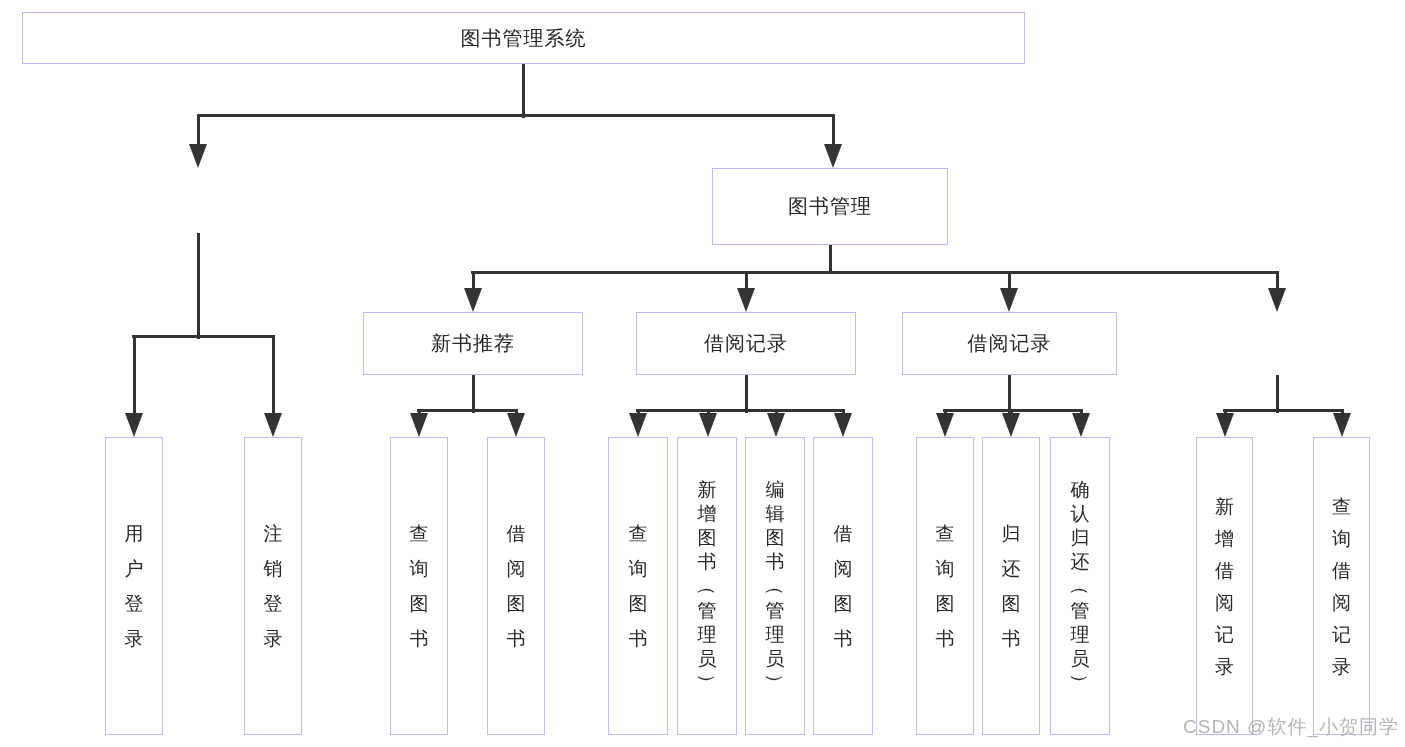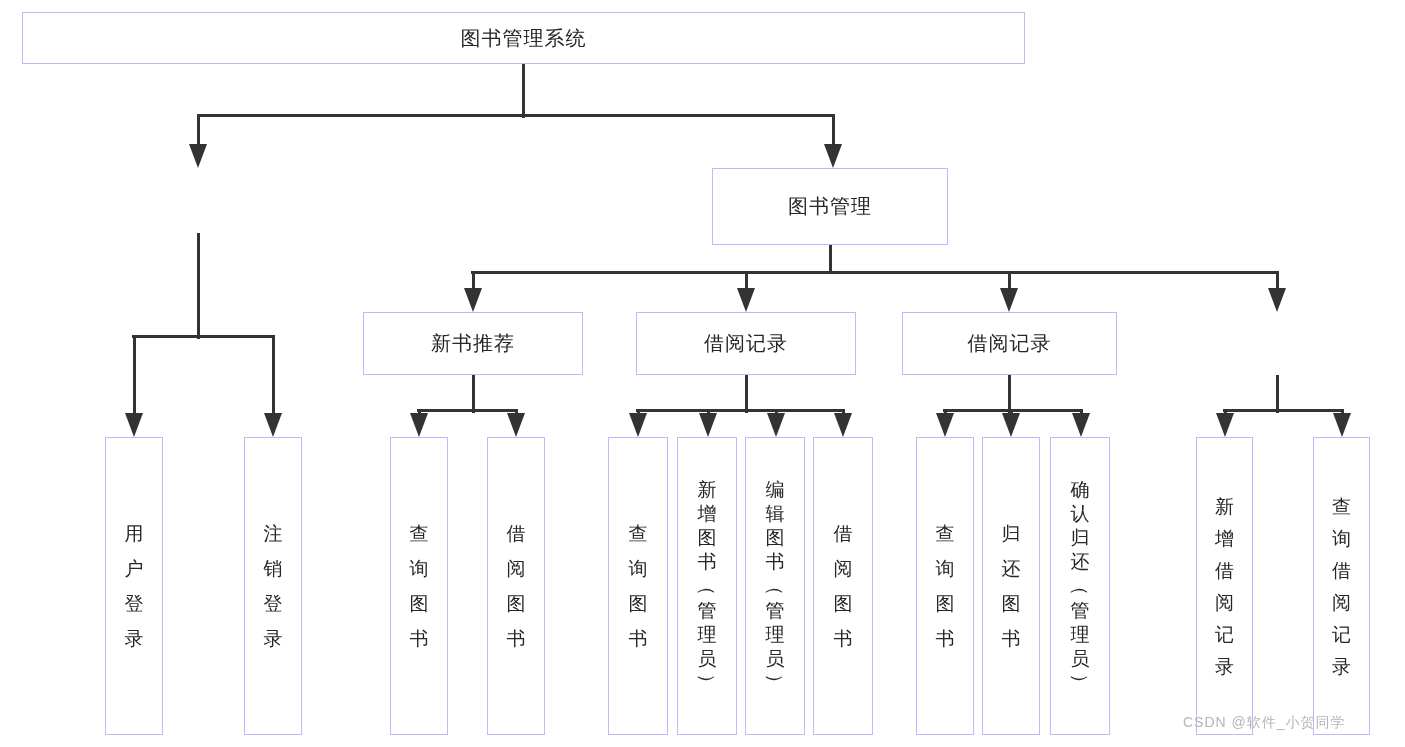--- a/index.html
+++ b/index.html
@@ -52,21 +52,21 @@
     width:0;height:0;
     border-left:9px solid transparent;
     border-right:9px solid transparent;
     border-top:24px solid #333333;
     z-index:1;
   }
   .watermark{
     position:absolute;
     left:1183px;
     top:714px;
-    font-size:14px;
+    font-size:19px;
     color:#b5b5b5;
     letter-spacing:1px;
     z-index:5;
     white-space:nowrap;
   }
 </style>
 </head>
 <body>
 
 <div class="canvas">

